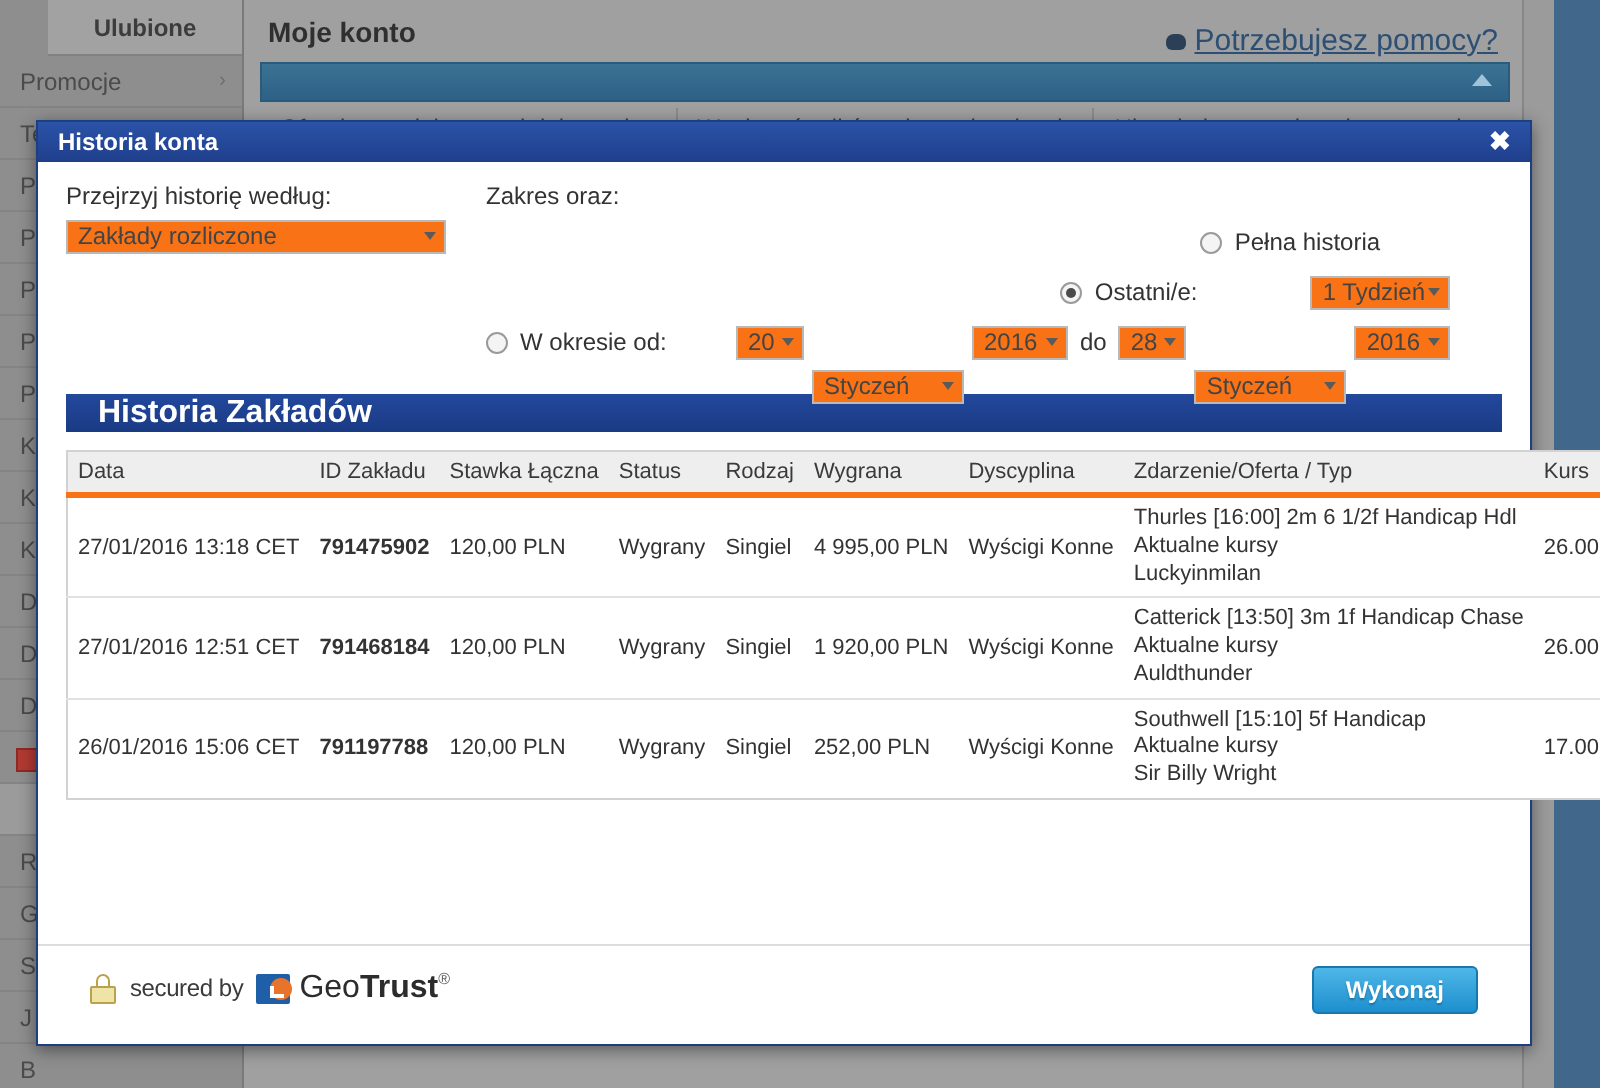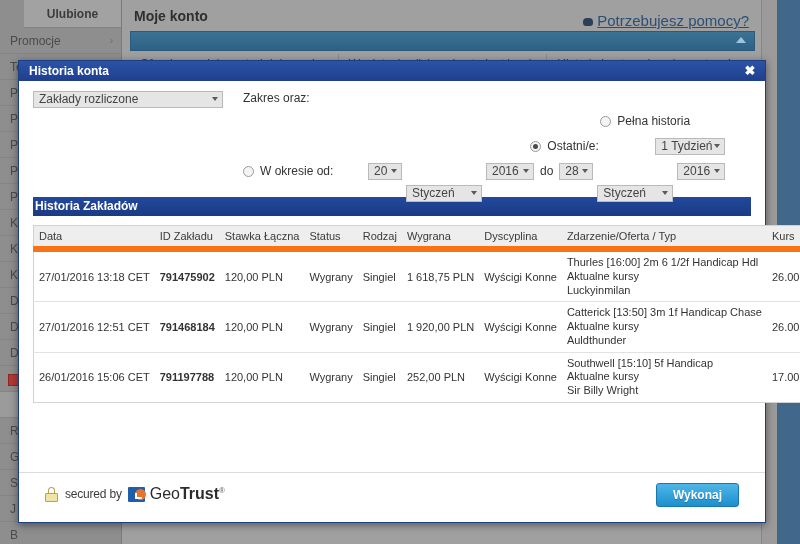--- a/index.html
+++ b/index.html
@@ -184,21 +184,21 @@
   .filter-left { width: 200px; }
   .filter-right { margin-left: 10px; }
 
   .flabel {
     color: #333; font-size: 12px;
     margin-bottom: 5px;
   }
   .sel {
     height: 17px;
     border: 1px solid #b9b9b9;
-    background: #e5e5e5;
+    background: #f97316;
     font-size: 12px;
     color: #444;
     padding: 0 16px 0 5px;
     line-height: 15px;
     position: relative;
     display: inline-block;
     white-space: nowrap;
     overflow: hidden;
     vertical-align: middle;
     cursor: pointer;
@@ -246,38 +246,38 @@
   .sel-year { width: 48px; }
   .do-lbl { margin: 0 6px; font-size: 12px; color: #333; }
 
   
   .section-bar {
     margin: 12px 0 0 0;
     height: 19px;
     background: linear-gradient(#23489c, #1a3a84);
     color: #ffffff;
     font-weight: bold;
-    font-size: 12px;
+    font-size: 16px;
     line-height: 19px;
-    padding-left: 2px;
+    padding-left: 16px;
   }
 
   
   table.hist {
     width: 100%;
     border-collapse: collapse;
     margin-top: 9px;
     font-size: 11px;
     color: #333;
     border: 1px solid #d2d2d2;
     background: #fff;
   }
   table.hist thead th {
     background: #eeeeee;
-    border-bottom: 6px solid #f97316;
+    border-bottom: 3px solid #f97316;
     font-weight: normal;
     color: #3a3a3a;
     text-align: left;
     padding: 4px 5px;
     white-space: nowrap;
     font-size: 11px;
   }
   table.hist tbody td {
     border-bottom: 1px solid #e2e2e2;
     padding: 4px 5px;
@@ -435,20 +435,21 @@
   <div id="modal-title">
     <span>Historia konta</span>
     <span id="modal-close">✖</span>
   </div>
 
   <div class="modal-body">
 
     <div class="filters">
 
       <div class="filter-left">
+        <div class="flabel">Przejrzyj historię według:</div>
         <div class="sel sel-wide">
           <span>Zakłady rozliczone</span>
           <span class="arr"></span>
         </div>
       </div>
 
       <div class="filter-right">
         <div class="flabel">Zakres oraz:</div>
 
         <div class="radio-row">
@@ -517,21 +518,21 @@
 
         </tr>
       </thead>
       <tbody>
         <tr>
           <td>27/01/2016 13:18 CET</td>
           <td class="bold">791475902</td>
           <td>120,00 PLN</td>
           <td>Wygrany</td>
           <td>Singiel</td>
-          <td>1 618,75 PLN</td>
+          <td>4 995,00 PLN</td>
           <td>Wyścigi Konne</td>
           <td class="ev">
             <div>Thurles [16:00] 2m 6 1/2f Handicap Hdl</div>
             <div>Aktualne kursy</div>
             <div>Luckyinmilan</div>
           </td>
           <td>26.00</td>
 
         </tr>
         <tr>

